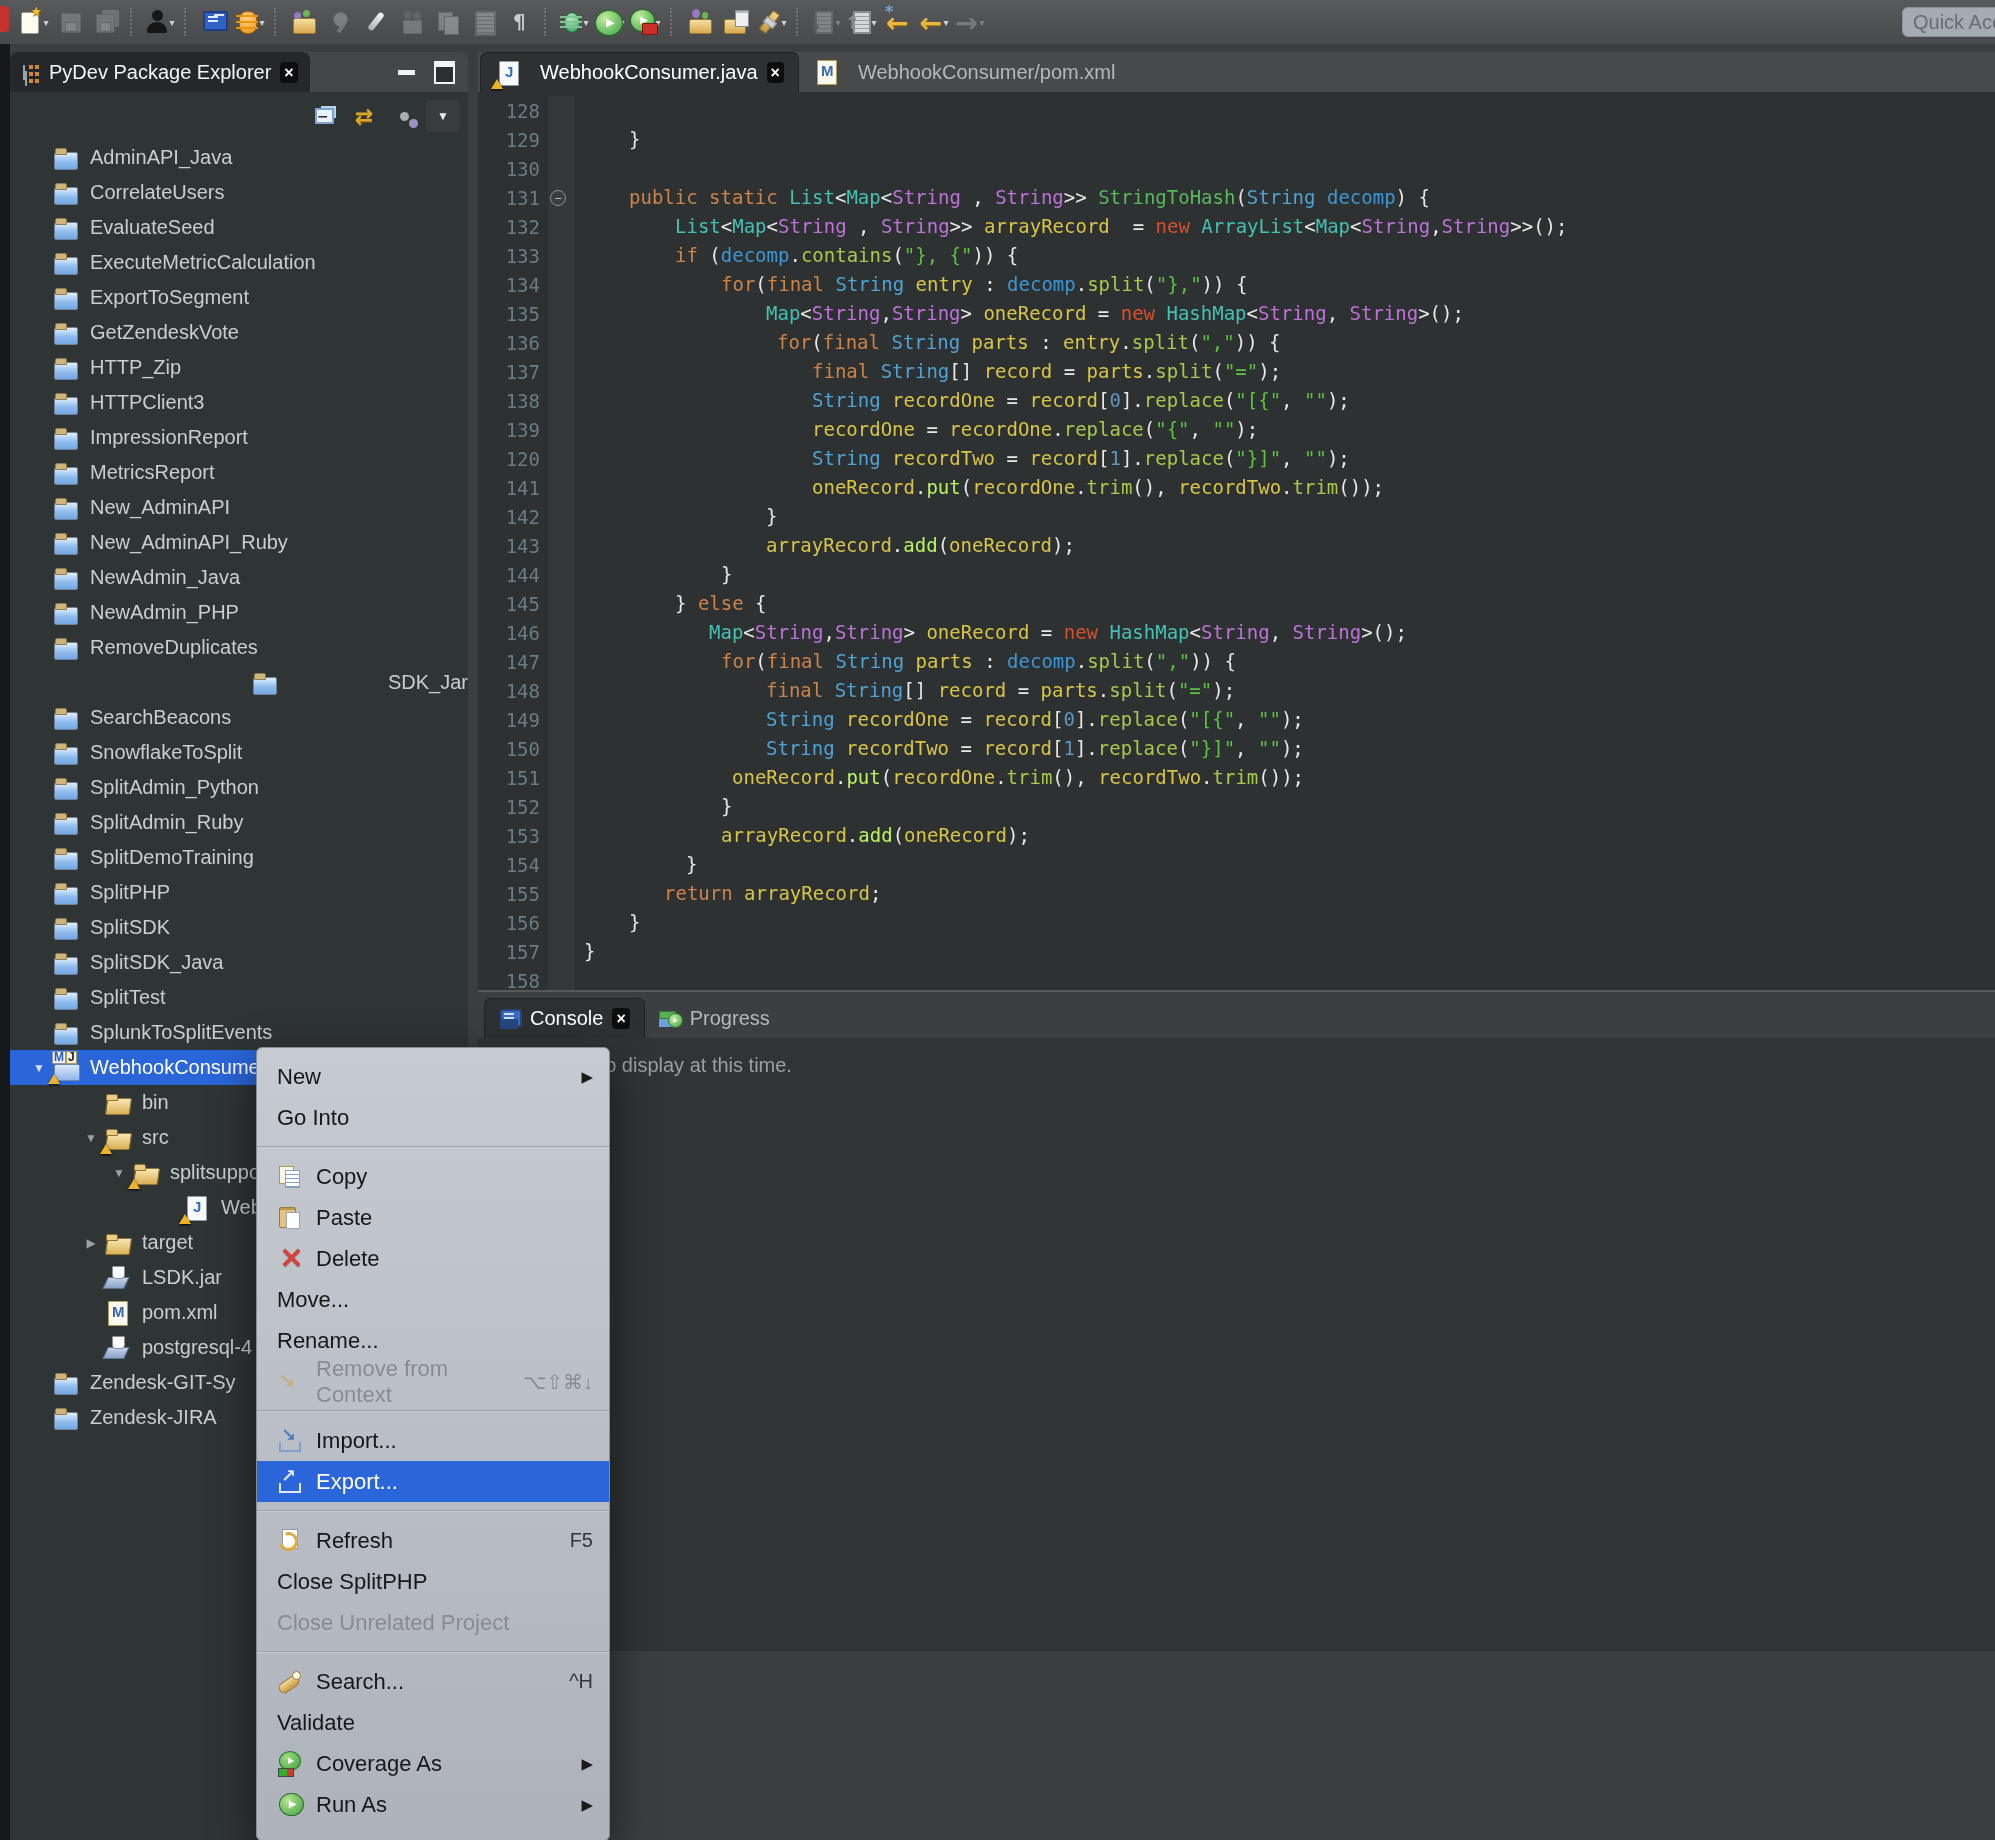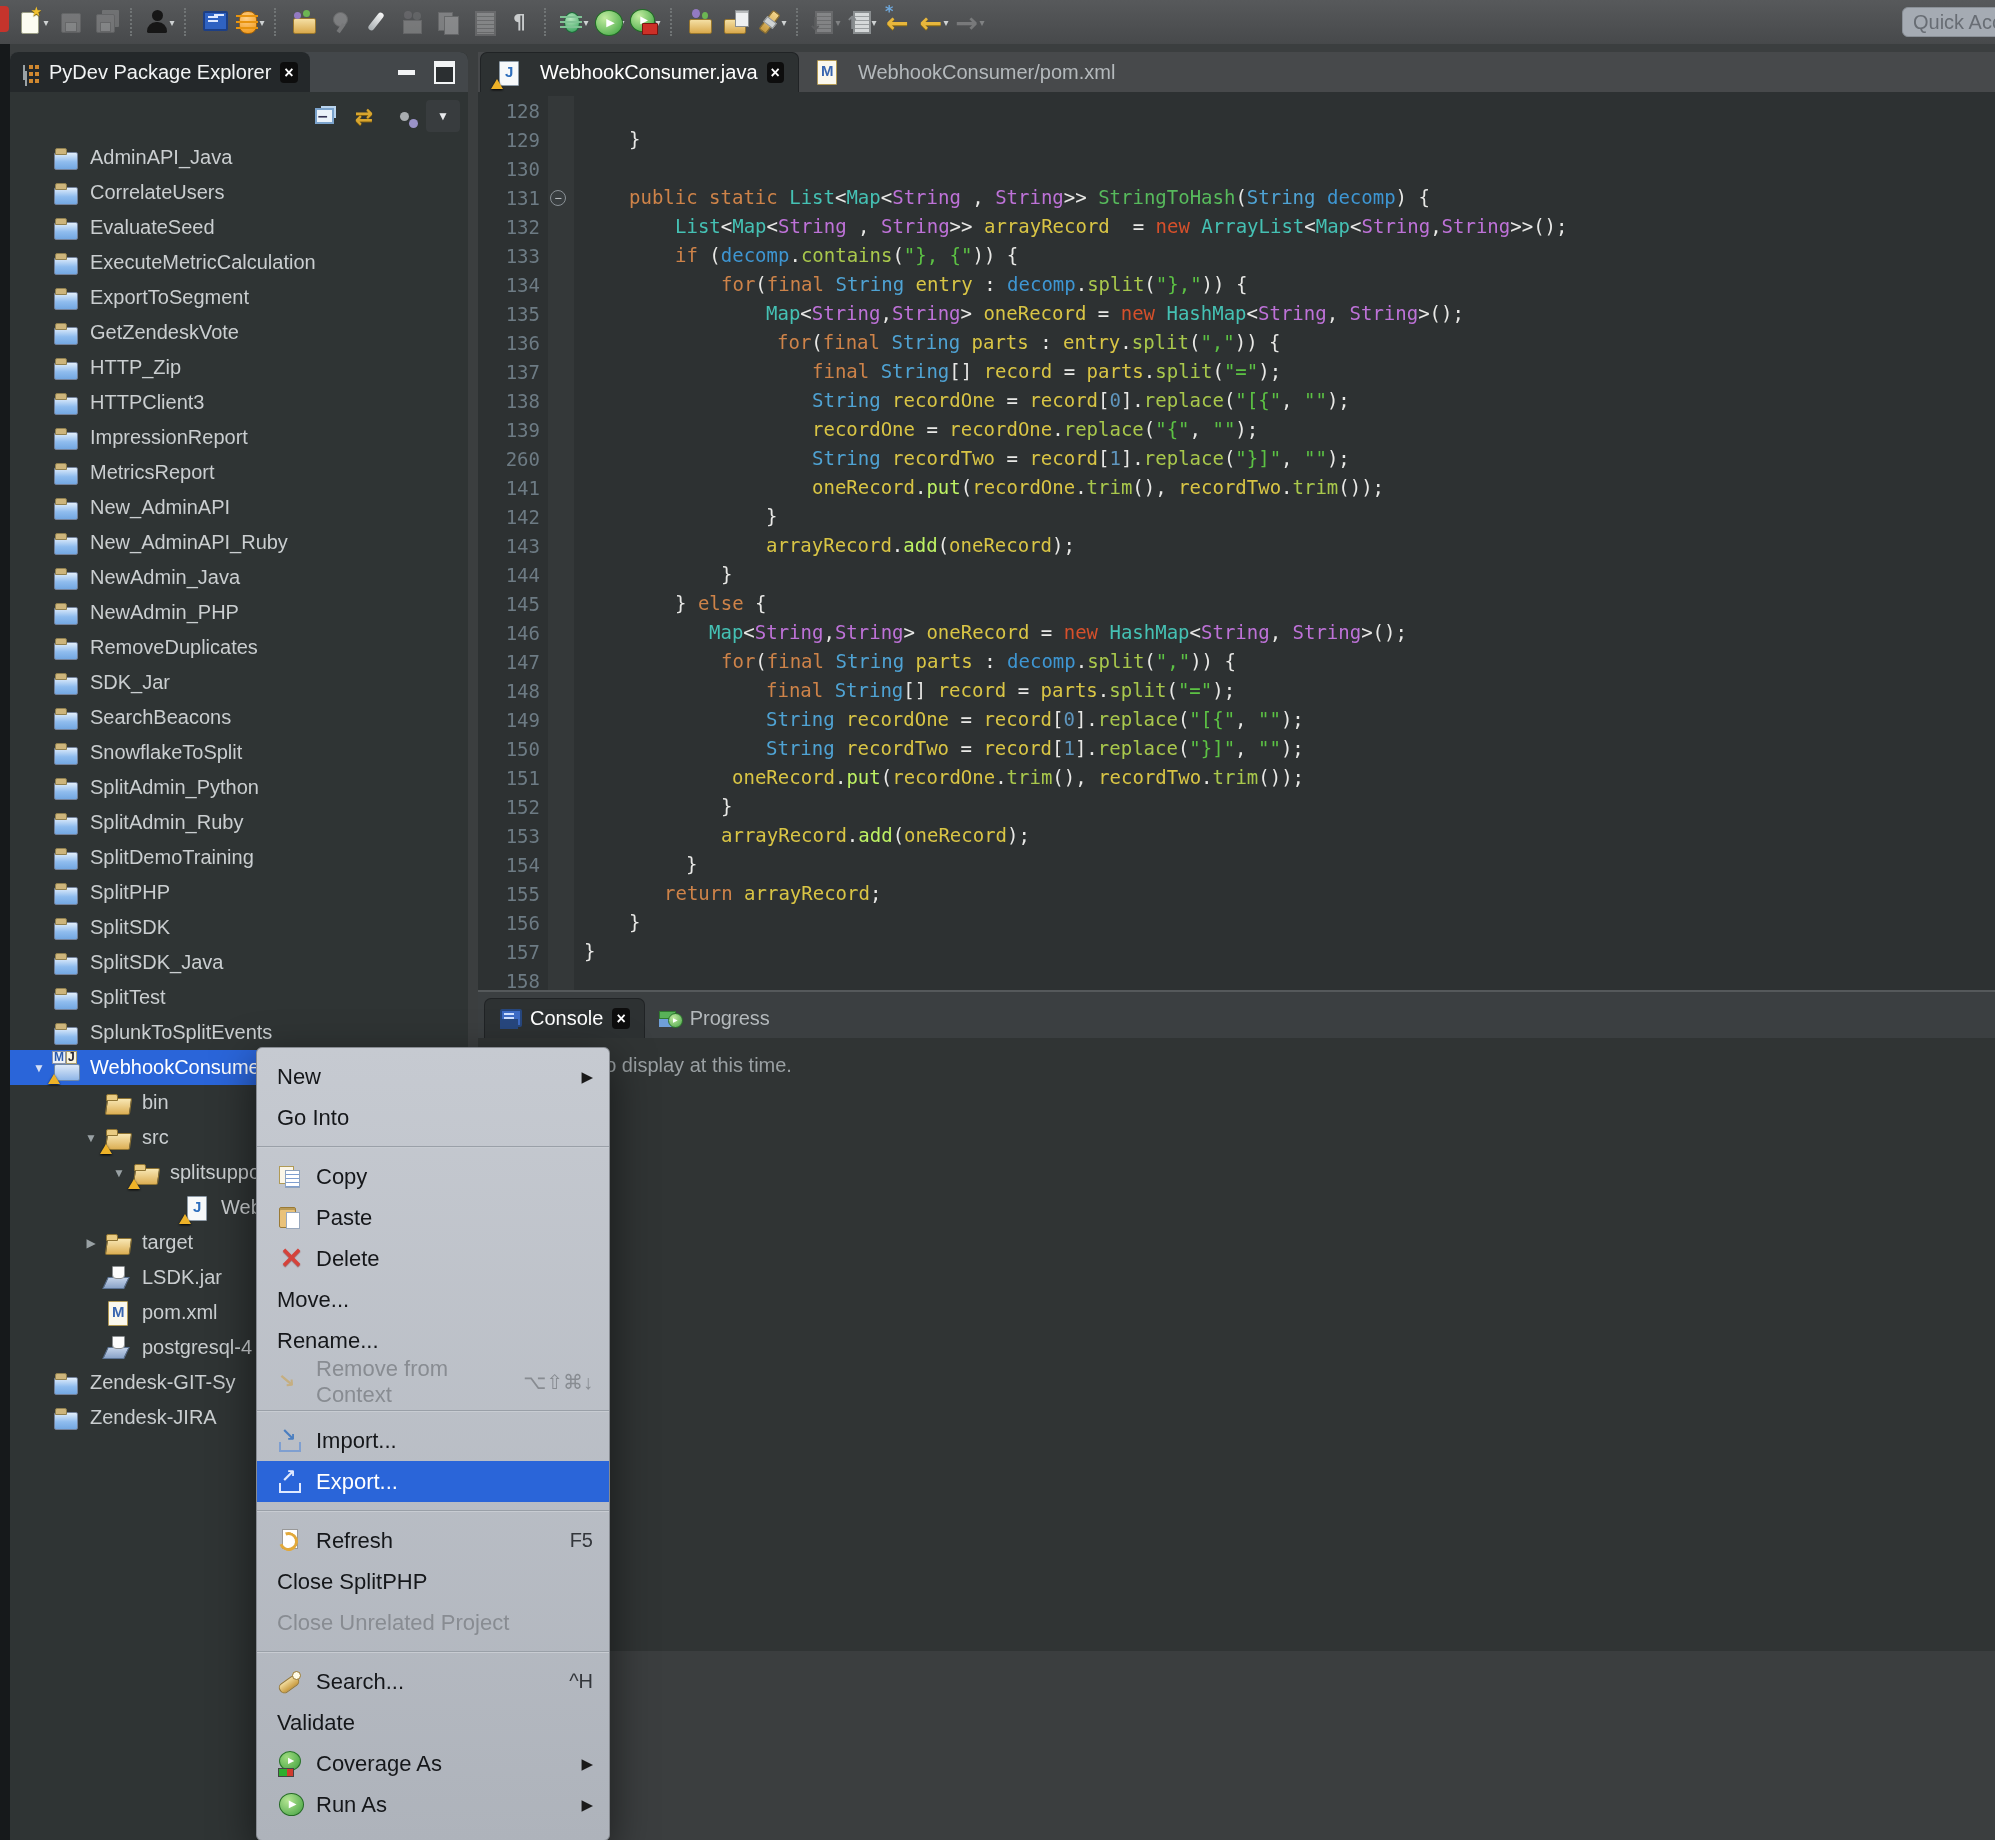--- a/index.html
+++ b/index.html
@@ -398,21 +398,21 @@
         <span class="exp"></span>
         <span class="ti ic-project"></span>
         <span class="tlabel">NewAdmin_PHP</span>
       </div>
       <div class="trow" style="height: 35px;">
         <span class="tsp" style="width: 16px;"></span>
         <span class="exp"></span>
         <span class="ti ic-project"></span>
         <span class="tlabel">RemoveDuplicates</span>
       </div>
-      <div class="trow" style="height: 35px;">
+      <div class="trow" style="height: 35px; justify-content: space-between;">
         <span class="tsp" style="width: 16px;"></span>
         <span class="exp"></span>
         <span class="ti ic-project"></span>
         <span class="tlabel">SDK_Jar</span>
       </div>
       <div class="trow" style="height: 35px;">
         <span class="tsp" style="width: 16px;"></span>
         <span class="exp"></span>
         <span class="ti ic-project"></span>
         <span class="tlabel">SearchBeacons</span>
@@ -621,21 +621,21 @@
         <span class="ln">138</span>
         <span class="fold"></span>
         <span class="code" style="padding-left: 238px;"><span class="tk-s">String</span><span class="tk-w"> </span><span class="tk-v">recordOne</span><span class="tk-w"> = </span><span class="tk-v">record</span><span class="tk-w">[</span><span class="tk-u">0</span><span class="tk-w">].</span><span class="tk-m">replace</span><span class="tk-w">(</span><span class="tk-l">"[{"</span><span class="tk-w">, </span><span class="tk-l">""</span><span class="tk-w">);</span></span>
       </div>
       <div class="cl">
         <span class="ln">139</span>
         <span class="fold"></span>
         <span class="code" style="padding-left: 238px;"><span class="tk-v">recordOne</span><span class="tk-w"> = </span><span class="tk-v">recordOne</span><span class="tk-w">.</span><span class="tk-m">replace</span><span class="tk-w">(</span><span class="tk-l">"{"</span><span class="tk-w">, </span><span class="tk-l">""</span><span class="tk-w">);</span></span>
       </div>
       <div class="cl">
-        <span class="ln">260</span>
+        <span class="ln">120</span>
         <span class="fold"></span>
         <span class="code" style="padding-left: 238px;"><span class="tk-s">String</span><span class="tk-w"> </span><span class="tk-v">recordTwo</span><span class="tk-w"> = </span><span class="tk-v">record</span><span class="tk-w">[</span><span class="tk-u">1</span><span class="tk-w">].</span><span class="tk-m">replace</span><span class="tk-w">(</span><span class="tk-l">"}]"</span><span class="tk-w">, </span><span class="tk-l">""</span><span class="tk-w">);</span></span>
       </div>
       <div class="cl">
         <span class="ln">141</span>
         <span class="fold"></span>
         <span class="code" style="padding-left: 238px;"><span class="tk-v">oneRecord</span><span class="tk-w">.</span><span class="tk-m2">put</span><span class="tk-w">(</span><span class="tk-v">recordOne</span><span class="tk-w">.</span><span class="tk-m">trim</span><span class="tk-w">(), </span><span class="tk-v">recordTwo</span><span class="tk-w">.</span><span class="tk-m">trim</span><span class="tk-w">());</span></span>
       </div>
       <div class="cl">
         <span class="ln">142</span>

